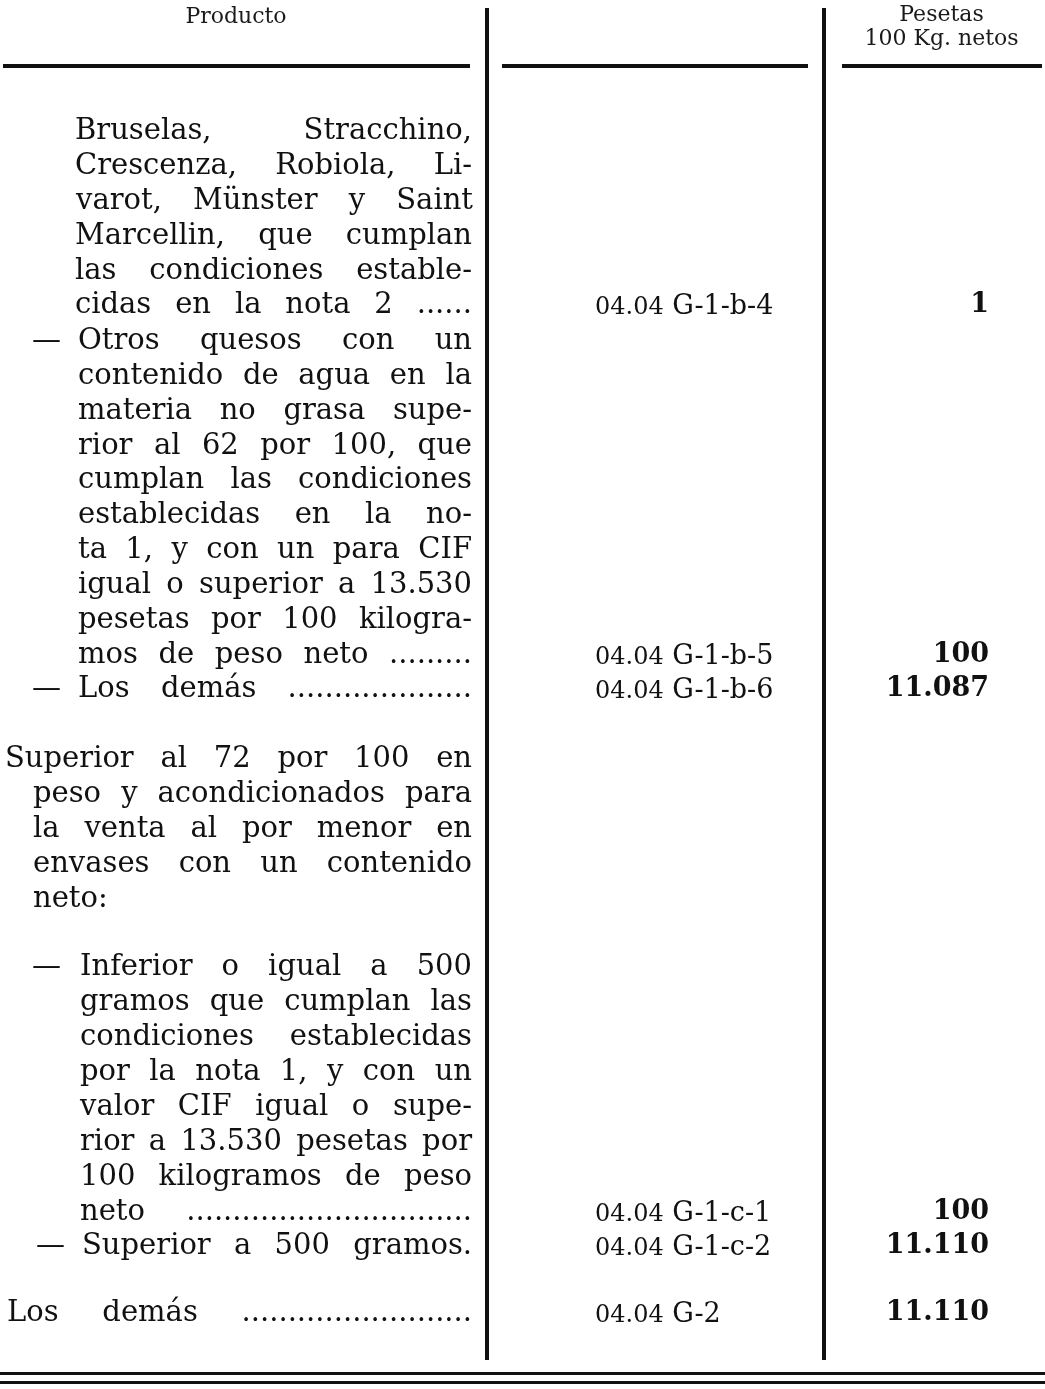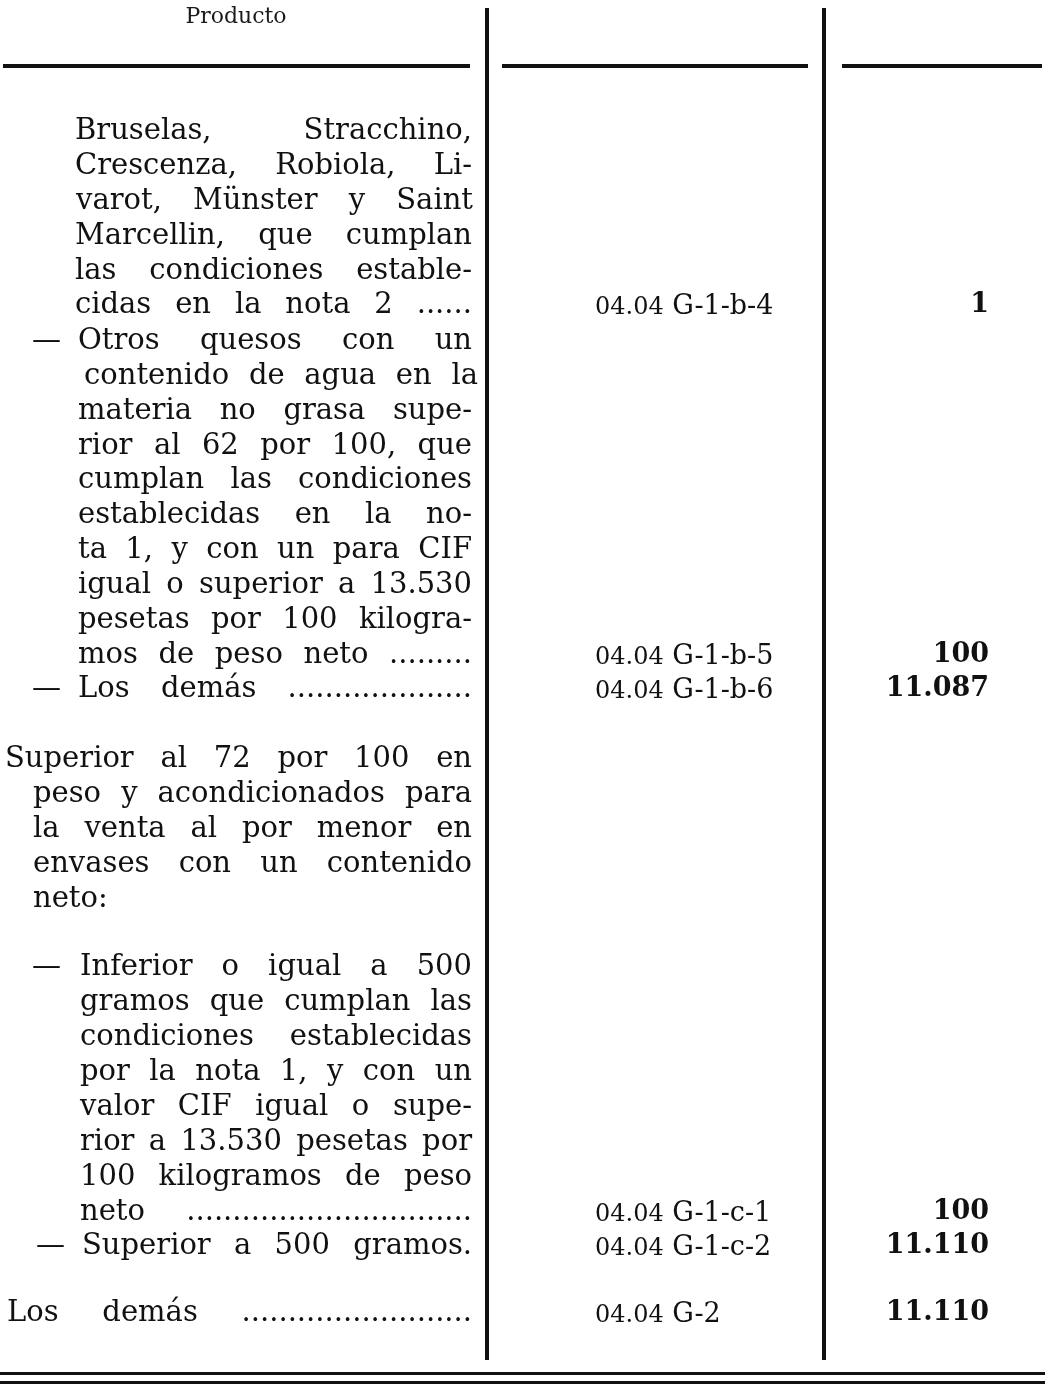--- a/index.html
+++ b/index.html
@@ -91,20 +91,24 @@
       font-size: 29px;
       line-height: 34px;
     }
   </style>
 </head>
 <body>
 
 <div class="page">
 
   <div class="hdr hdr-producto">Producto</div>
+  <div class="hdr hdr-pesetas">
+    <span>Pesetas</span>
+    <span>100 Kg. netos</span>
+  </div>
 
   <div class="hrule hr-prod"></div>
   <div class="hrule hr-part"></div>
   <div class="hrule hr-pes"></div>
 
   <div class="vrule vr-1"></div>
   <div class="vrule vr-2"></div>
 
   <div>
     <div class="line just" style="left:75px;width:397px;top:112px;">Bruselas, Stracchino,</div>
@@ -115,21 +119,21 @@
     <div class="line just" style="left:75px;width:397px;top:286px;">cidas en la nota 2 ......</div>
     <div class="code" style="top:286px;">
       <span class="prefix">04.04</span>&nbsp;<span>G-1-b-4</span>
     </div>
     <div class="val" style="top:286px;">1</div>
   </div>
 
   <div>
     <div class="dash" style="left:32px;top:322px;">—</div>
     <div class="line just" style="left:78px;width:394px;top:322px;">Otros quesos con un</div>
-    <div class="line just" style="left:84px;width:394px;top:357px;">contenido de agua en la</div>
+    <div class="line just" style="left:78px;width:394px;top:357px;">contenido de agua en la</div>
     <div class="line just" style="left:78px;width:394px;top:392px;">materia no grasa supe-</div>
     <div class="line just" style="left:78px;width:394px;top:427px;">rior al 62 por 100, que</div>
     <div class="line just" style="left:78px;width:394px;top:461px;">cumplan las condiciones</div>
     <div class="line just" style="left:78px;width:394px;top:496px;">establecidas en la no-</div>
     <div class="line just" style="left:78px;width:394px;top:531px;">ta 1, y con un para CIF</div>
     <div class="line just" style="left:78px;width:394px;top:566px;">igual o superior a 13.530</div>
     <div class="line just" style="left:78px;width:394px;top:601px;">pesetas por 100 kilogra-</div>
     <div class="line just" style="left:78px;width:394px;top:636px;">mos de peso neto .........</div>
     <div class="code" style="top:636px;">
       <span class="prefix">04.04</span>&nbsp;<span>G-1-b-5</span>

